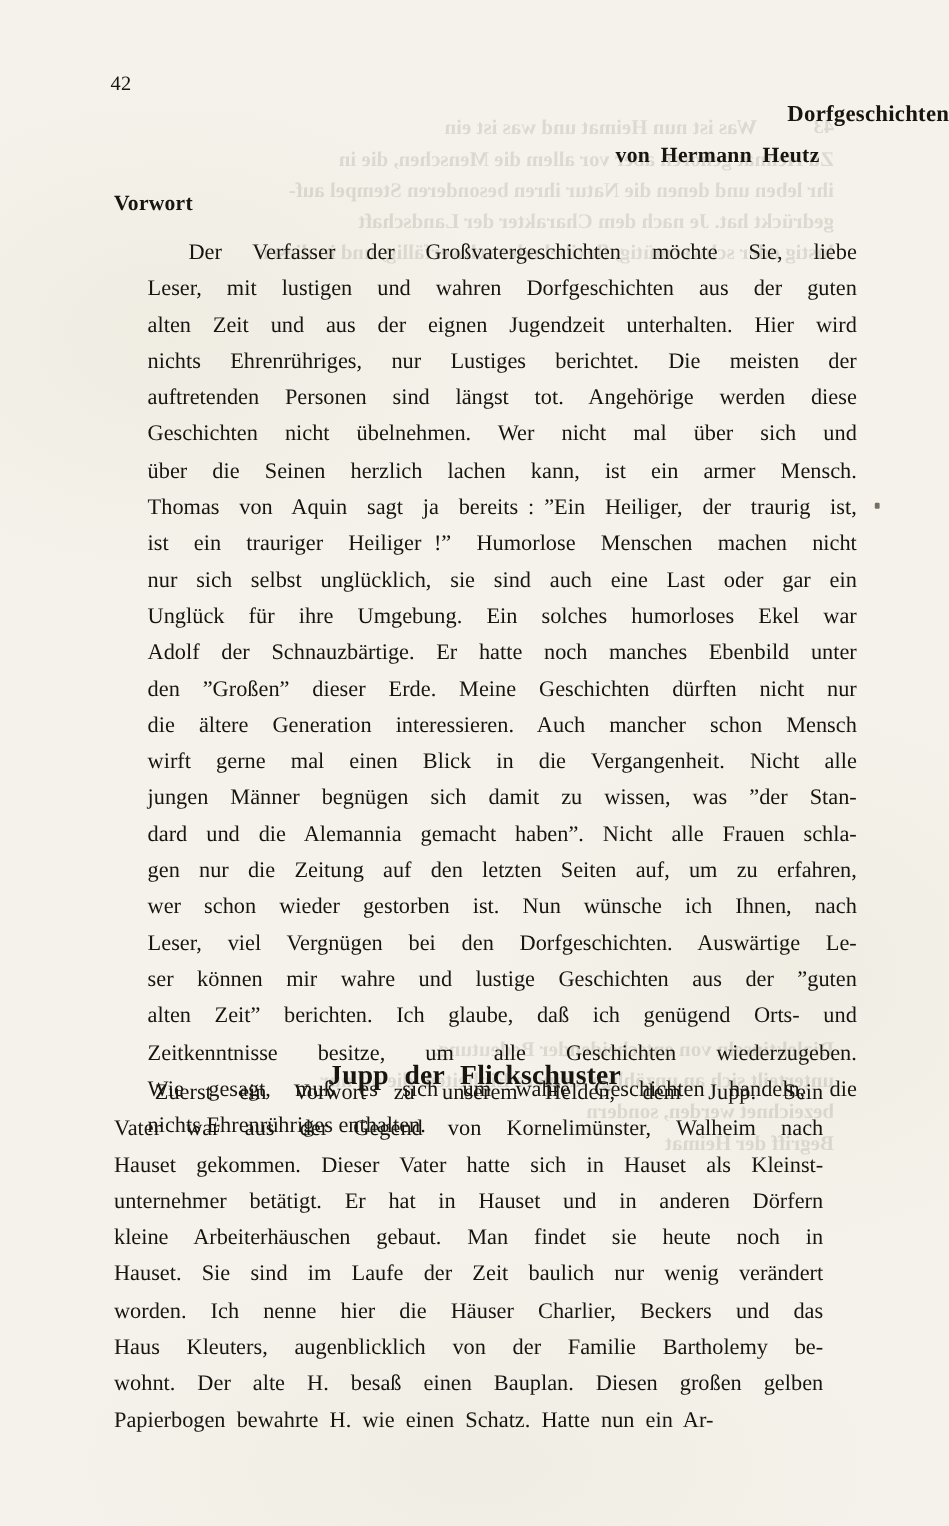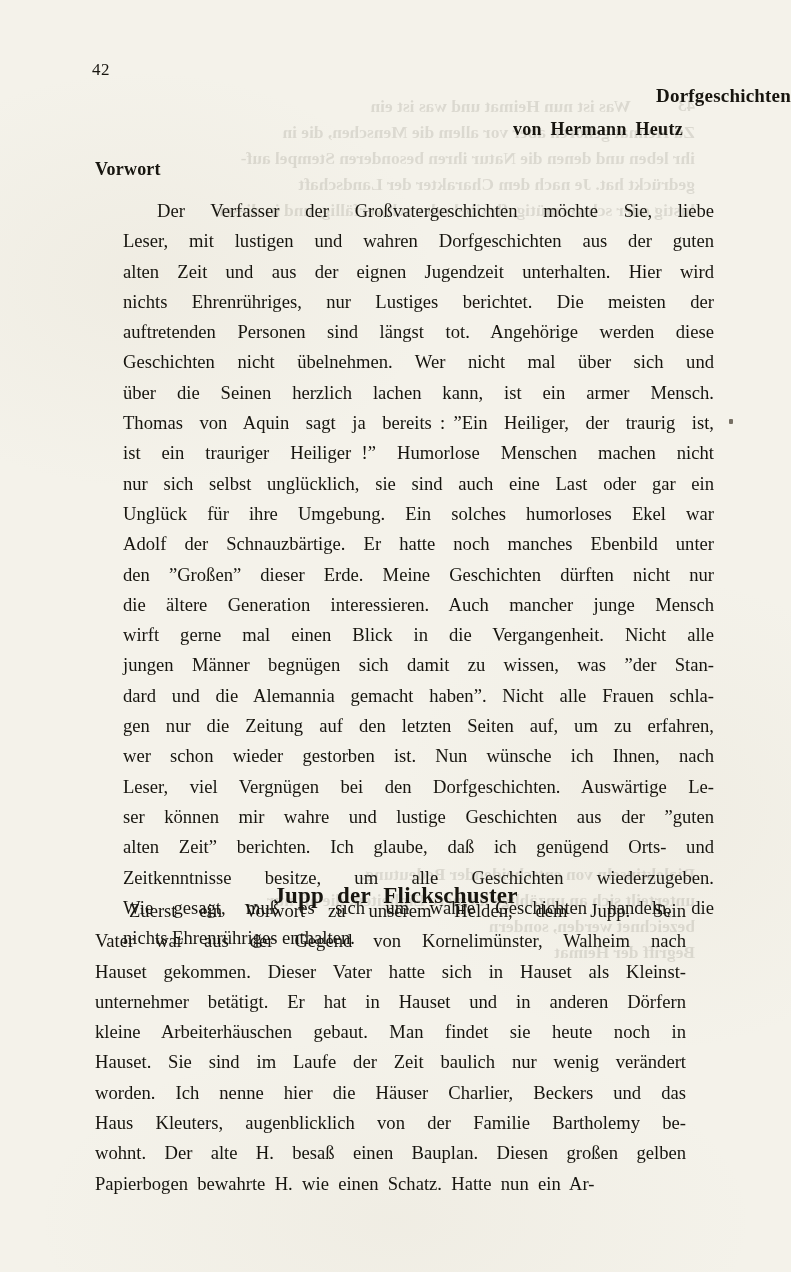--- a/index.html
+++ b/index.html
@@ -169,21 +169,21 @@
       <span class="ln">nichts  Ehrenrühriges,  nur  Lustiges  berichtet.  Die  meisten  der</span>
       <span class="ln">auftretenden  Personen  sind  längst  tot.  Angehörige  werden  diese</span>
       <span class="ln">Geschichten  nicht  übelnehmen.  Wer  nicht  mal  über  sich  und</span>
       <span class="ln">über  die  Seinen  herzlich  lachen  kann,  ist  ein  armer  Mensch.</span>
       <span class="ln">Thomas  von  Aquin  sagt  ja  bereits : ”Ein  Heiliger,  der  traurig  ist,</span>
       <span class="ln">ist  ein  trauriger  Heiliger !”  Humorlose  Menschen  machen  nicht</span>
       <span class="ln">nur  sich  selbst  unglücklich,  sie  sind  auch  eine  Last  oder  gar  ein</span>
       <span class="ln">Unglück  für  ihre  Umgebung.  Ein  solches  humorloses  Ekel  war</span>
       <span class="ln">Adolf  der  Schnauzbärtige.  Er  hatte  noch  manches  Ebenbild  unter</span>
       <span class="ln">den  ”Großen”  dieser  Erde.  Meine  Geschichten  dürften  nicht  nur</span>
-      <span class="ln">die  ältere  Generation  interessieren.  Auch  mancher  junge  Mensch</span>
+      <span class="ln">die  ältere  Generation  interessieren.  Auch  mancher  schon  Mensch</span>
       <span class="ln">wirft  gerne  mal  einen  Blick  in  die  Vergangenheit.  Nicht  alle</span>
       <span class="ln">jungen  Männer  begnügen  sich  damit  zu  wissen,  was  ”der  Stan-</span>
       <span class="ln">dard  und  die  Alemannia  gemacht  haben”.  Nicht  alle  Frauen  schla-</span>
       <span class="ln">gen  nur  die  Zeitung  auf  den  letzten  Seiten  auf,  um  zu  erfahren,</span>
       <span class="ln">wer  schon  wieder  gestorben  ist.  Nun  wünsche  ich  Ihnen,  nach</span>
       <span class="ln">Leser,  viel  Vergnügen  bei  den  Dorfgeschichten.  Auswärtige  Le-</span>
       <span class="ln">ser  können  mir  wahre  und  lustige  Geschichten  aus  der  ”guten</span>
       <span class="ln">alten  Zeit”  berichten.  Ich  glaube,  daß  ich  genügend  Orts-  und</span>
       <span class="ln">Zeitkenntnisse  besitze,  um  alle  Geschichten  wiederzugeben.</span>
       <span class="ln">Wie  gesagt,  muß  es  sich  um  wahre  Geschichten  handeln,  die</span>

